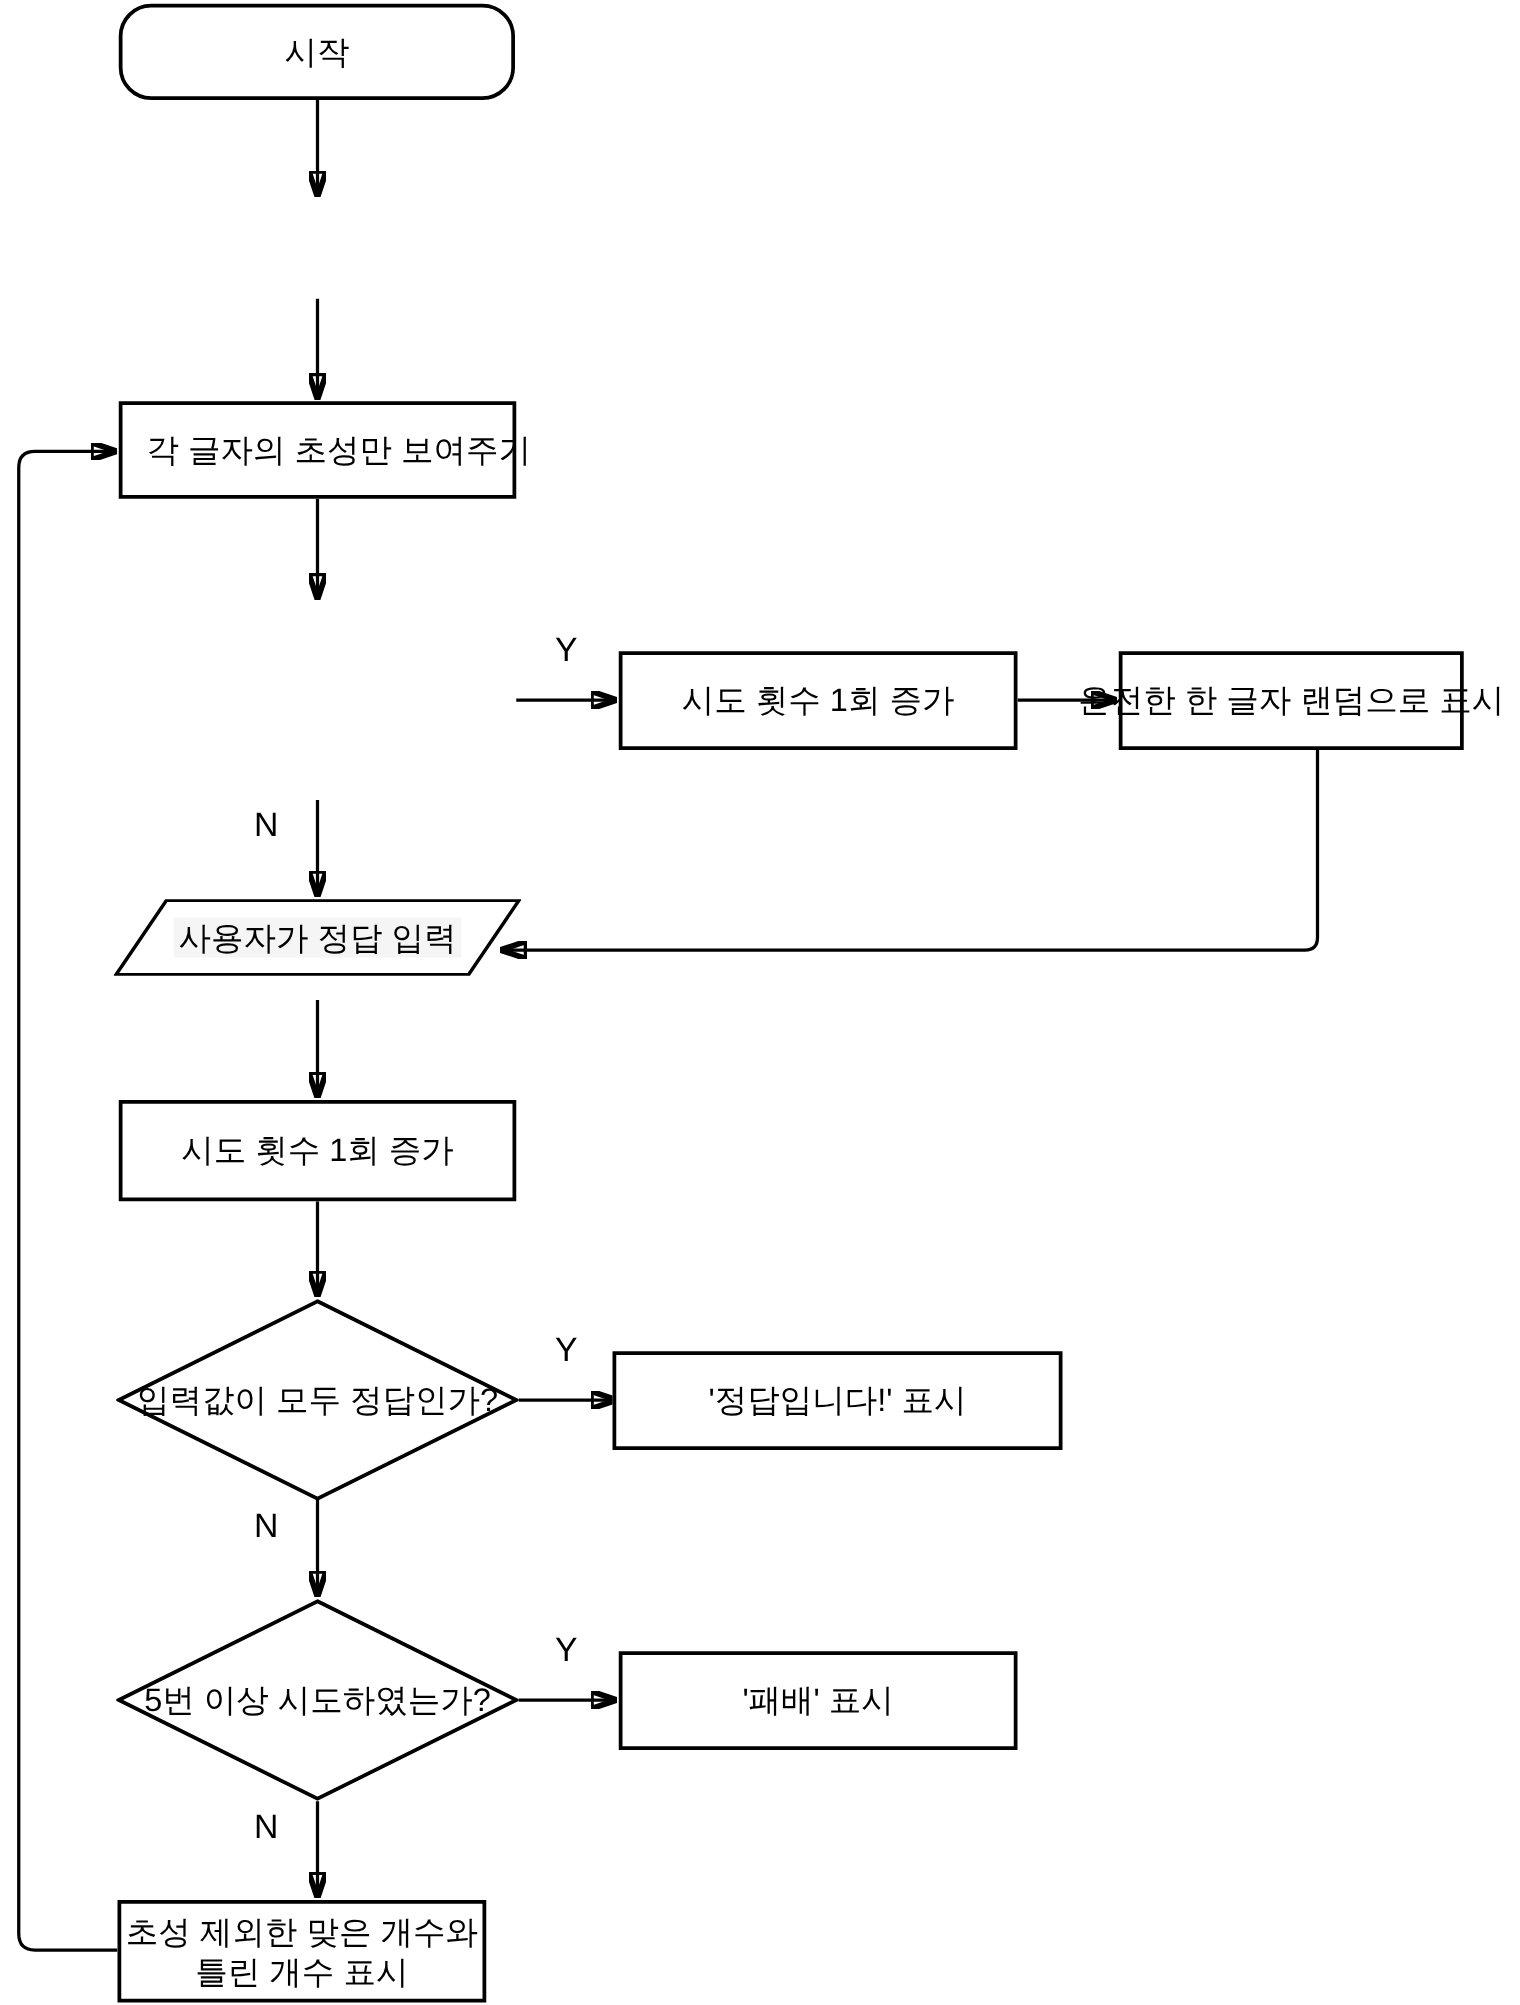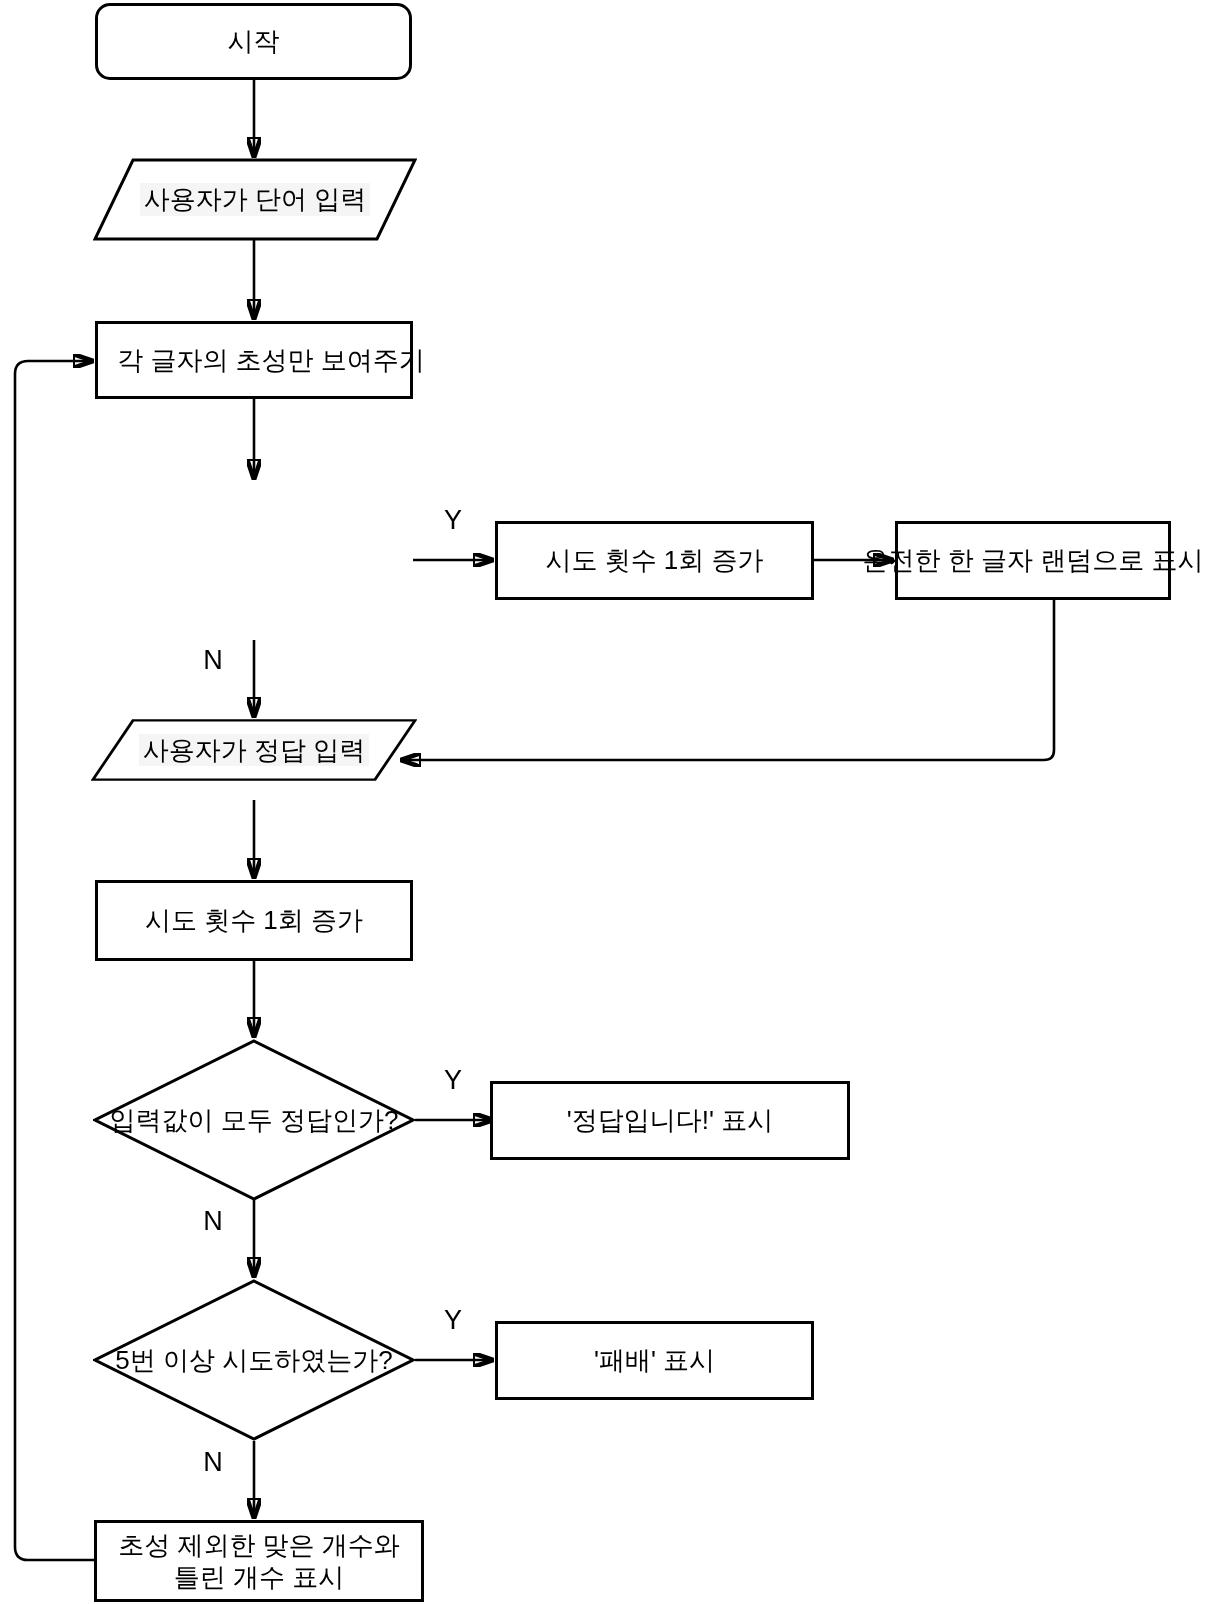--- a/index.html
+++ b/index.html
@@ -44,21 +44,21 @@
   }
   .node .label.wrap2 {
     white-space: pre-line;
   }
   .rect-node {
     background: #ffffff;
     border: 3px solid #000000;
     box-sizing: border-box;
   }
   .rounded {
-    border-radius: 15px;
+    border-radius: 26px;
     justify-content: center;
   }
   .shape-node svg {
     position: absolute;
     left: 0; top: 0;
     width: 100%; height: 100%;
   }
   .shape-node polygon {
     fill: #ffffff;
     stroke: #000000;
@@ -102,26 +102,20 @@
     <path d="M254,1200 L254,1276" marker-end="url(#arrow)"></path>
     <path d="M415,1360 L492,1360" marker-end="url(#arrow)"></path>
     <path d="M254,1441 L254,1517" marker-end="url(#arrow)"></path>
     <path d="M94,1560 L28,1560 Q15,1560 15,1547 L15,374 Q15,361 28,361 L92,361" marker-end="url(#arrow)"></path>
   </svg>
 
   <div class="node rect-node rounded" style="left:95px; top:3px; width:317px; height:77px;">
     <div class="label">시작</div>
   </div>
 
-  <div class="node shape-node" style="left:93px; top:158px; width:324px; height:83px;">
-    <svg viewBox="0 0 324 83" preserveAspectRatio="none">
-      <polygon points="40,2 322,2 284,81 2,81"></polygon>
-    </svg>
-    <div class="label io-label">사용자가 단어 입력</div>
-  </div>
 
   <div class="node rect-node" style="left:95px; top:321px; width:318px; height:78px;padding-left:34px;">
     <div class="label">각 글자의 초성만 보여주기</div>
   </div>
 
 
   <div class="node rect-node" style="left:495px; top:521px; width:319px; height:79px;">
     <div class="label">시도 횟수 1회 증가</div>
   </div>
 
@@ -155,21 +149,21 @@
     <svg viewBox="0 0 322 162" preserveAspectRatio="none">
       <polygon points="161,2 320,81 161,160 2,81"></polygon>
     </svg>
     <div class="label">5번 이상 시도하였는가?</div>
   </div>
 
   <div class="node rect-node" style="left:495px; top:1321px; width:319px; height:79px;align-items:center;">
     <div class="label">'패배' 표시</div>
   </div>
 
-  <div class="node rect-node" style="left:94px; top:1520px; width:330px; height:82px;align-items:center;">
+  <div class="node rect-node" style="left:94px; top:1520px; width:295px; height:82px;align-items:center;">
     <div class="label wrap2">초성 제외한 맞은 개수와
 틀린 개수 표시</div>
   </div>
 
   <span class="edge-label" style="left:453px; top:520px;">Y</span>
   <span class="edge-label" style="left:213px; top:660px;">N</span>
   <span class="edge-label" style="left:453px; top:1080px;">Y</span>
   <span class="edge-label" style="left:213px; top:1221px;">N</span>
   <span class="edge-label" style="left:453px; top:1320px;">Y</span>
   <span class="edge-label" style="left:213px; top:1462px;">N</span>

